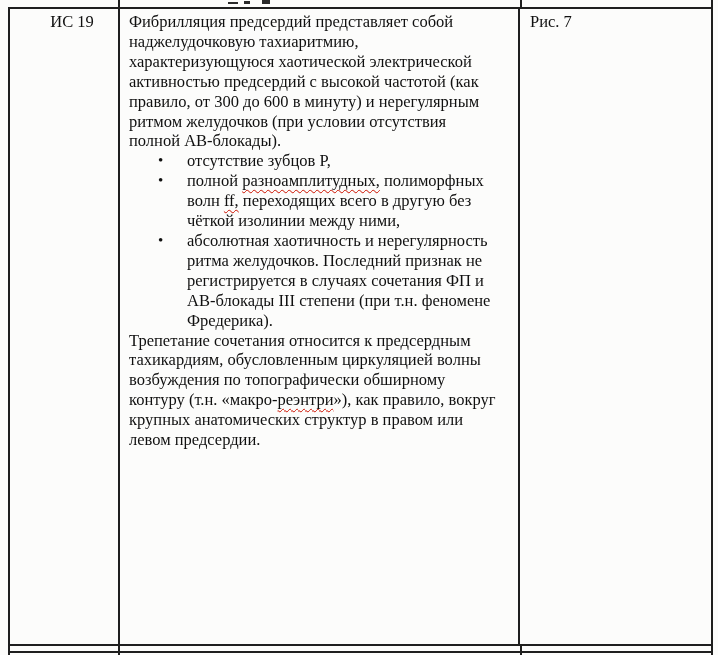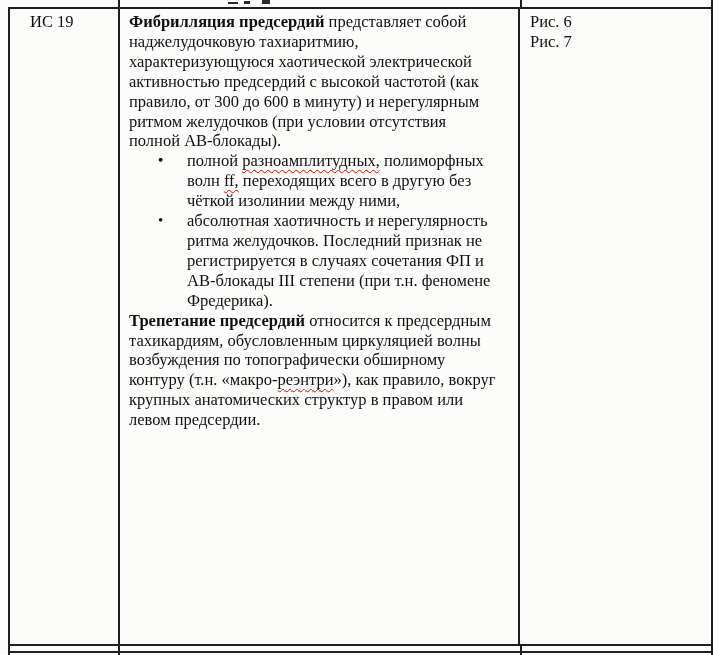--- a/index.html
+++ b/index.html
@@ -33,32 +33,33 @@
     border: 2px solid #1f1f1f;
     display: flex;
     font-size: 16.5px;
     line-height: 19.9px;
   }
   .cell { height: 100%; }
   .cell-id {
     width: 110px; flex: 0 0 110px;
     border-right: 2px solid #1f1f1f;
     padding: 3px 4px 0 20px;
+    text-align: center;
   }
   .cell-text {
     width: 400px; flex: 0 0 400px;
     border-right: 2px solid #1f1f1f;
     padding: 3px 18px 0 9px;
   }
   .cell-fig {
     flex: 1 1 auto;
     padding: 3px 4px 0 10px;
   }
   .cell-text p { text-align: left; }
-  b { font-weight: bold; }
+  b { font-weight: normal; }
   ul.ecg-signs { list-style: none; }
   ul.ecg-signs li {
     position: relative;
     margin-left: 58px;
     padding-right: 2px;
   }
   ul.ecg-signs li .bullet-dot {
     position: absolute; left: -29px; top: 0;
     font-size: 15px;
   }
@@ -99,32 +100,31 @@
 
     <div class="cell cell-id">
       <span>ИС 19</span>
     </div>
 
     <div class="cell cell-text">
       <p><b>Фибрилляция предсердий</b><span> представляет собой наджелудочковую тахиаритмию, характеризующуюся хаотической электрической активностью предсердий с высокой частотой (как правило, от 300 до 600 в минуту) и нерегулярным ритмом желудочков (при условии отсутствия полной АВ-блокады).</span></p>
 
 
       <ul class="ecg-signs">
-        <li><span class="bullet-dot">•</span></li>
+        <li><span class="bullet-dot">•</span><span>отсутствие зубцов P,</span></li>
         <li><span class="bullet-dot">•</span><span>полной </span><span class="misspelled">разноамплитудных,</span><span> полиморфных волн </span><span class="misspelled">ff,</span><span> переходящих всего в другую без чёткой изолинии между ними,</span></li>
         <li><span class="bullet-dot">•</span><span>абсолютная хаотичность и нерегулярность ритма желудочков. Последний признак не регистрируется в случаях сочетания ФП и АВ-блокады III степени (при т.н. феномене Фредерика).</span></li>
       </ul>
 
-      <p><b>Трепетание предсердий</b><span> относится к предсердным тахикардиям, обусловленным циркуляцией волны возбуждения по топографически обширному контуру (т.н. «макро-</span><span class="misspelled">реэнтри</span><span>»), как правило, вокруг крупных анатомических структур в правом или левом предсердии.</span></p>
+      <p><b>Трепетание сочетания</b><span> относится к предсердным тахикардиям, обусловленным циркуляцией волны возбуждения по топографически обширному контуру (т.н. «макро-</span><span class="misspelled">реэнтри</span><span>»), как правило, вокруг крупных анатомических структур в правом или левом предсердии.</span></p>
 
 
     </div>
 
     <div class="cell cell-fig">
-      <div>Рис. 6</div>
       <div>Рис. 7</div>
     </div>
 
   </div>
 
   <div class="frag-bottom-hline"></div>
   <div class="frag-bottom-vstub v0"></div>
   <div class="frag-bottom-vstub v1"></div>
   <div class="frag-bottom-vstub v2"></div>
   <div class="frag-bottom-vstub v3"></div>

